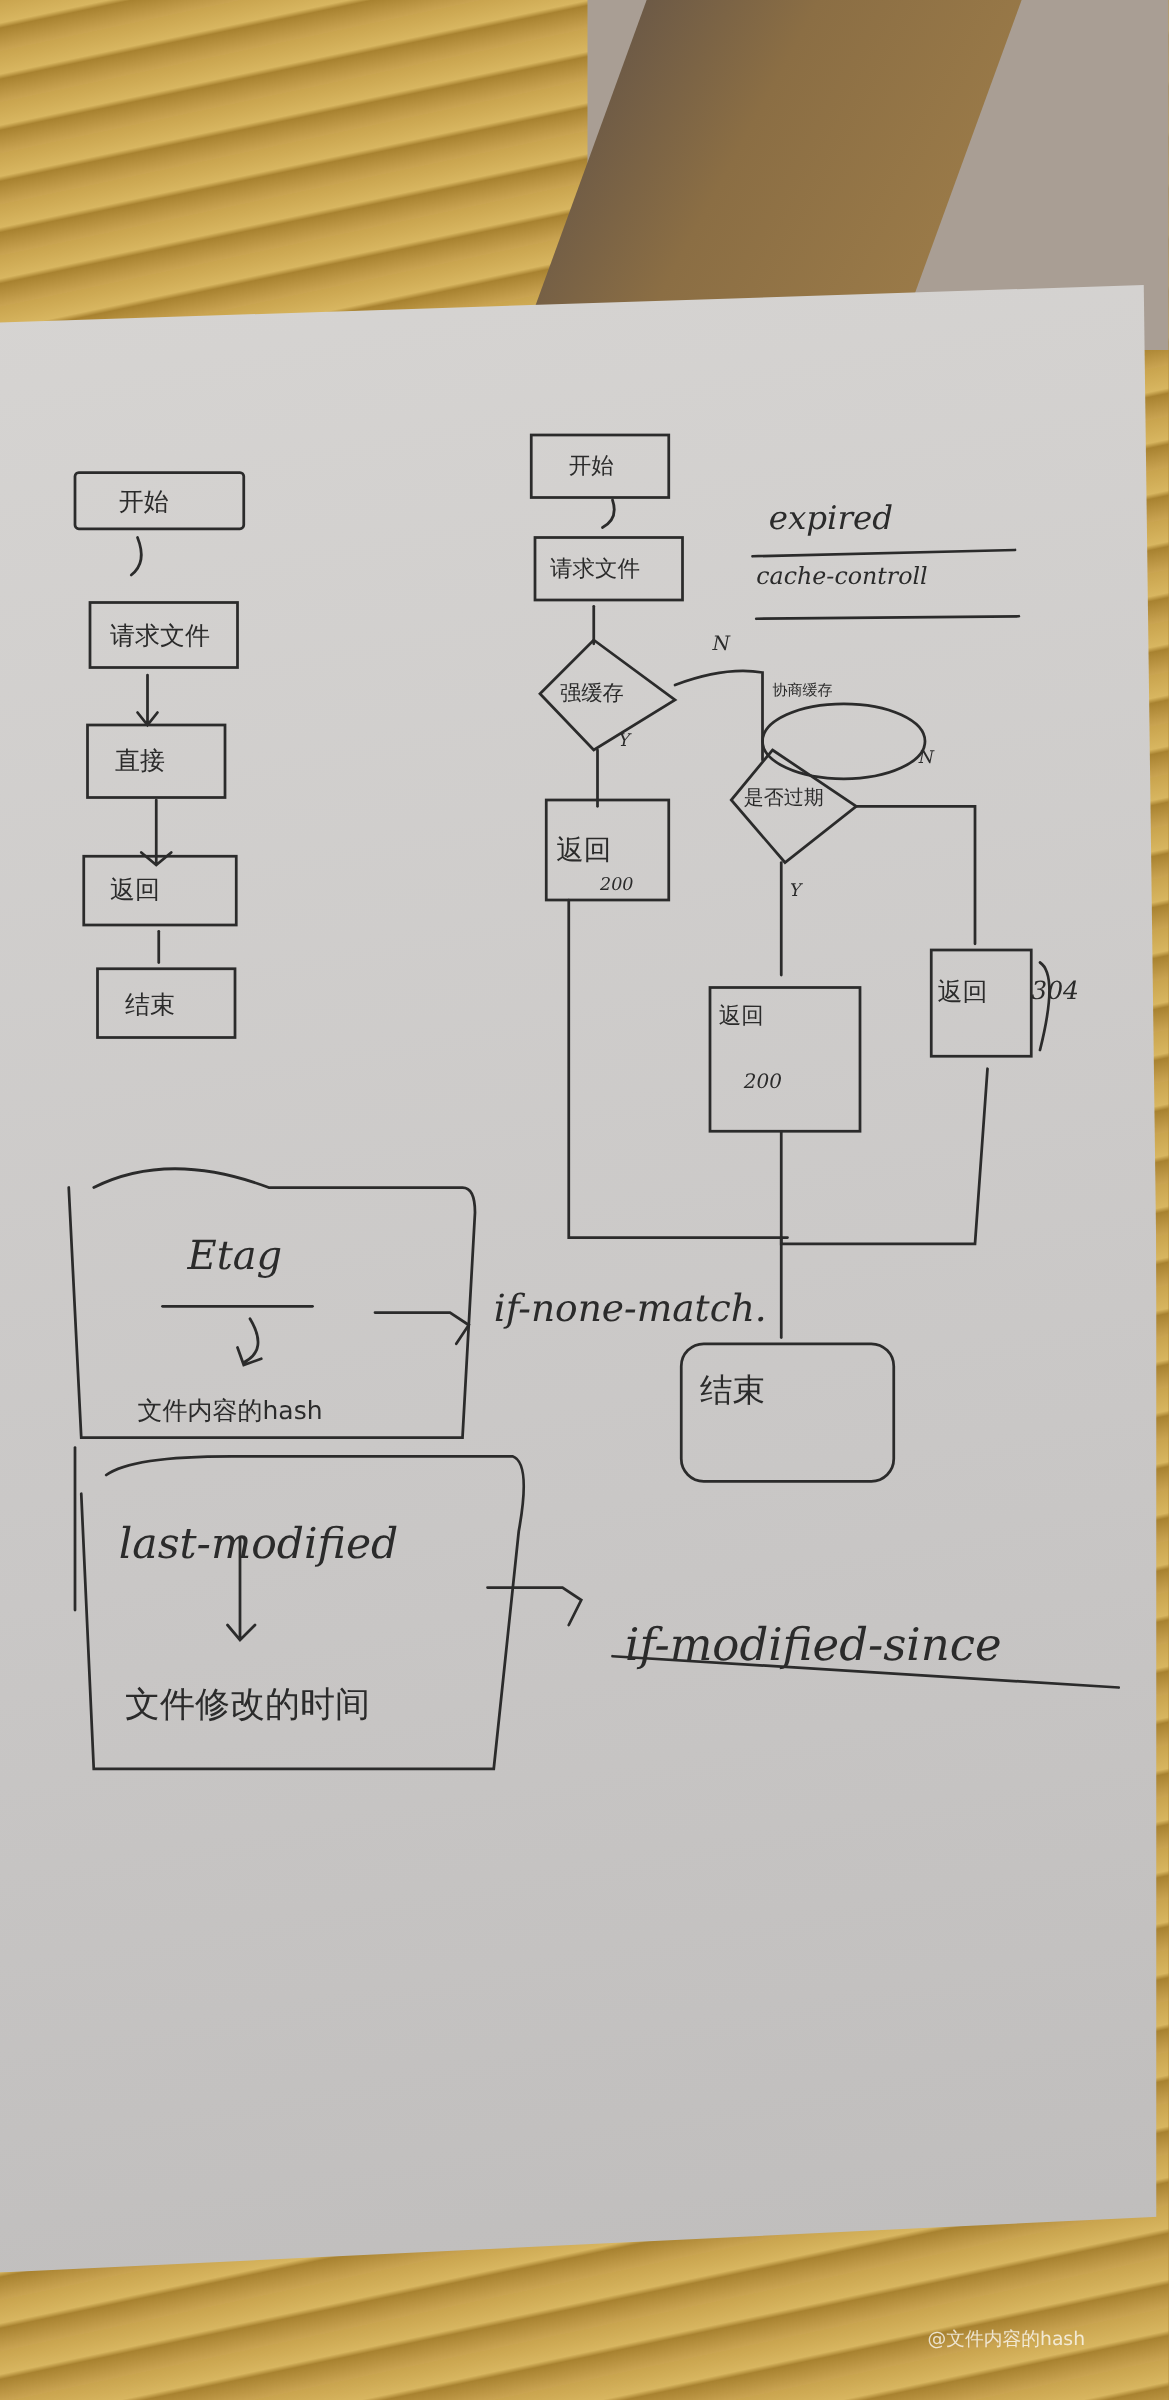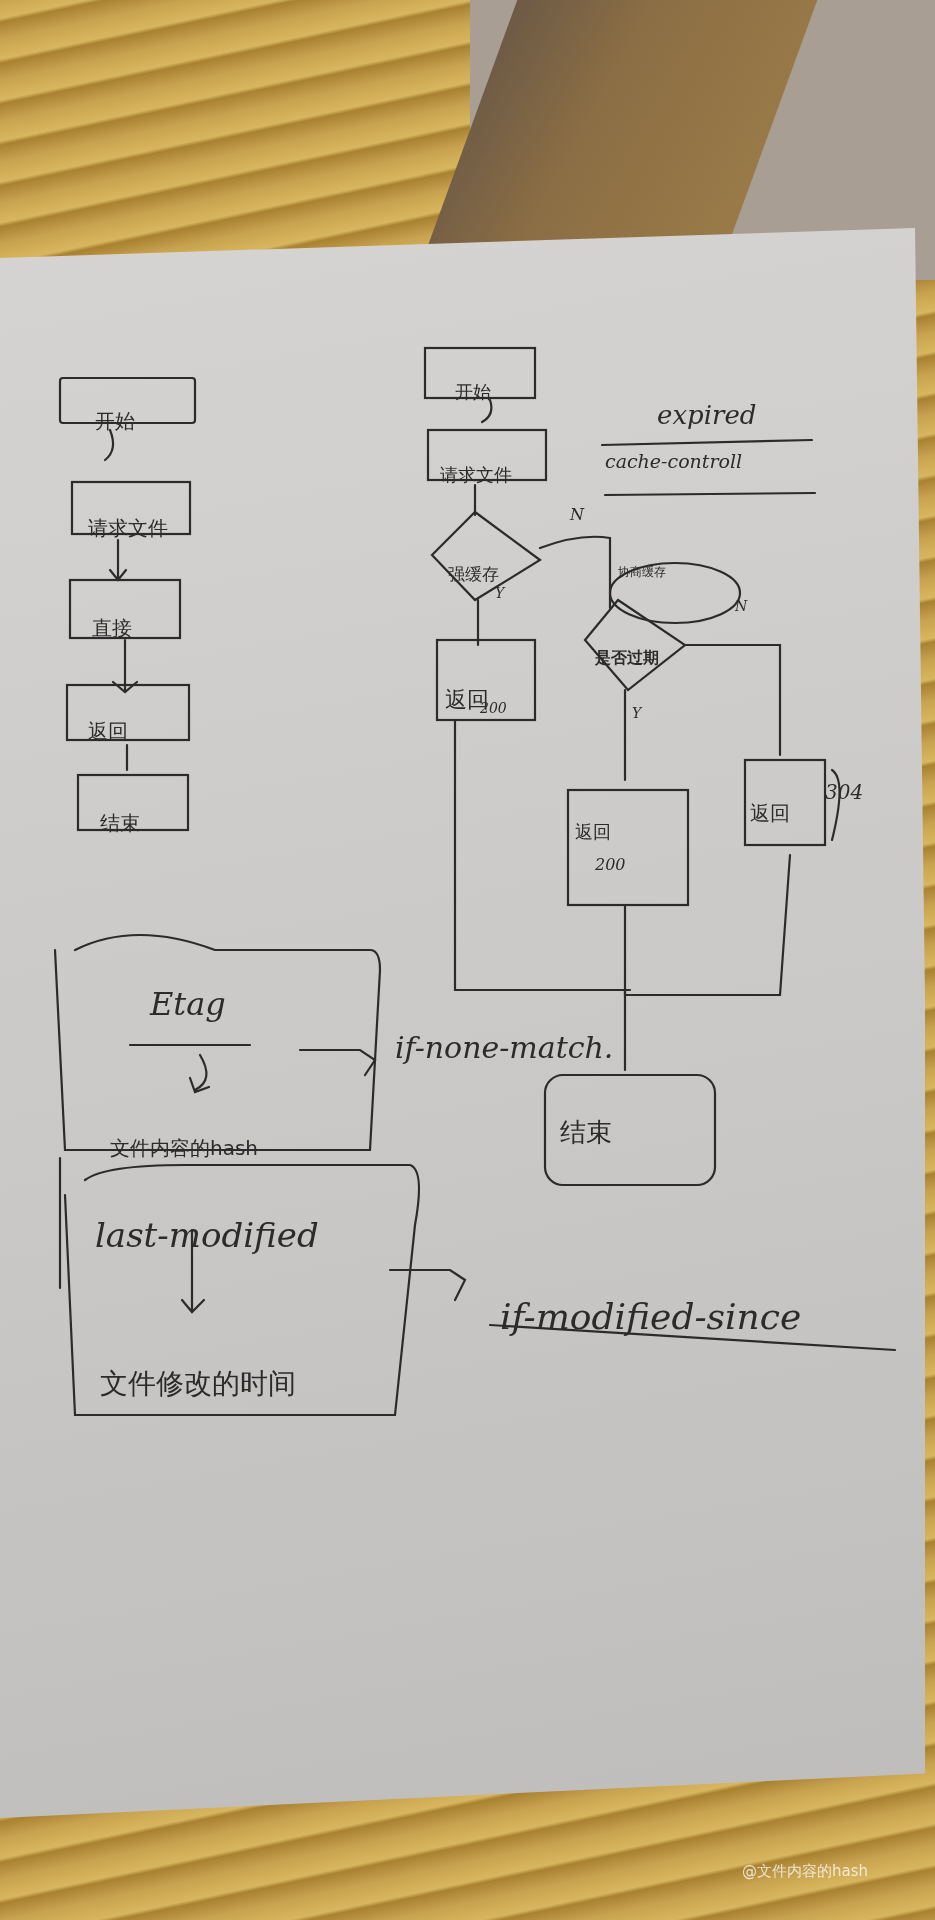--- a/index.html
+++ b/index.html
@@ -5,21 +5,21 @@
   html,body{margin:0;padding:0;}
   body{width:935px;height:1920px;position:relative;overflow:hidden;background:#b08a3a;font-family:"DejaVu Sans",sans-serif;}
   .mat{position:absolute;inset:0;
     background:repeating-linear-gradient(168deg,#c9a44e 0px,#d8b660 18px,#a88230 22px,#caa452 40px);}
   .wall{position:absolute;left:470px;top:0;width:465px;height:280px;background:#a99e94;}
   .board{position:absolute;left:470px;top:0;width:300px;height:260px;background:linear-gradient(100deg,#6d5a46,#8b6e44 40%,#9a7a48);transform:skewX(-20deg);}
   .paper{position:absolute;left:0;top:228px;width:925px;height:1600px;background:linear-gradient(170deg,#d6d4d2,#c9c7c6 60%,#bfbdbc);
     clip-path:polygon(0 30px,915px 0,935px 1545px,0 1590px);}
   svg.ink{position:absolute;left:0;top:0;}
   .hw{position:absolute;color:#2b2b2b;white-space:nowrap;font-family:"DejaVu Serif",serif;font-style:italic;}
-  .cn{font-style:normal;font-family:"DejaVu Sans",sans-serif;margin-top:20px;}
+  .cn{font-style:normal;font-family:"DejaVu Sans",sans-serif;}
   .wm{position:absolute;left:742px;top:1862px;font-size:15px;color:rgba(255,255,255,.75);}
 </style>
 </head>
 <body>
 
 <div class="mat"></div>
 <div class="wall"></div>
 <div class="board"></div>
 <div class="paper"></div>
 
@@ -77,30 +77,30 @@
 <div class="hw cn" style="left:100px;top:790px;font-size:20px;">结束</div>
 
 <div class="hw cn" style="left:455px;top:360px;font-size:18px;">开始</div>
 <div class="hw cn" style="left:440px;top:443px;font-size:18px;">请求文件</div>
 <div class="hw cn" style="left:448px;top:543px;font-size:17px;">强缓存</div>
 <div class="hw" style="left:570px;top:505px;font-size:16px;">N</div>
 <div class="hw" style="left:495px;top:585px;font-size:14px;">Y</div>
 <div class="hw cn" style="left:445px;top:665px;font-size:22px;">返回</div>
 <div class="hw" style="left:480px;top:700px;font-size:14px;">200</div>
 <div class="hw cn" style="left:618px;top:544px;font-size:12px;">协商缓存</div>
-<div class="hw cn" style="left:595px;top:628px;font-size:16px;font-weight:bold;">是否过期</div>
+<div class="hw cn" style="left:595px;top:628px;font-size:16px;">是否过期</div>
 <div class="hw" style="left:735px;top:598px;font-size:14px;">N</div>
 <div class="hw" style="left:632px;top:705px;font-size:14px;">Y</div>
 <div class="hw cn" style="left:575px;top:800px;font-size:18px;">返回</div>
 <div class="hw" style="left:595px;top:855px;font-size:16px;">200</div>
 <div class="hw cn" style="left:750px;top:780px;font-size:20px;">返回</div>
 <div class="hw" style="left:825px;top:780px;font-size:20px;">304</div>
 <div class="hw cn" style="left:560px;top:1095px;font-size:26px;">结束</div>
 
-<div class="hw" style="left:615px;top:400px;font-size:26px;margin-left:42px;">expired</div>
+<div class="hw" style="left:615px;top:400px;font-size:26px;">expired</div>
 <div class="hw" style="left:605px;top:450px;font-size:19px;">cache-controll</div>
 
 <div class="hw" style="left:150px;top:985px;font-size:32px;">Etag</div>
 <div class="hw cn" style="left:110px;top:1115px;font-size:20px;">文件内容的hash</div>
 <div class="hw" style="left:395px;top:1030px;font-size:30px;">if-none-match.</div>
 
 <div class="hw" style="left:95px;top:1215px;font-size:34px;">last-modified</div>
 <div class="hw cn" style="left:100px;top:1345px;font-size:28px;">文件修改的时间</div>
 <div class="hw" style="left:500px;top:1296px;font-size:36px;">if-modified-since</div>
 

